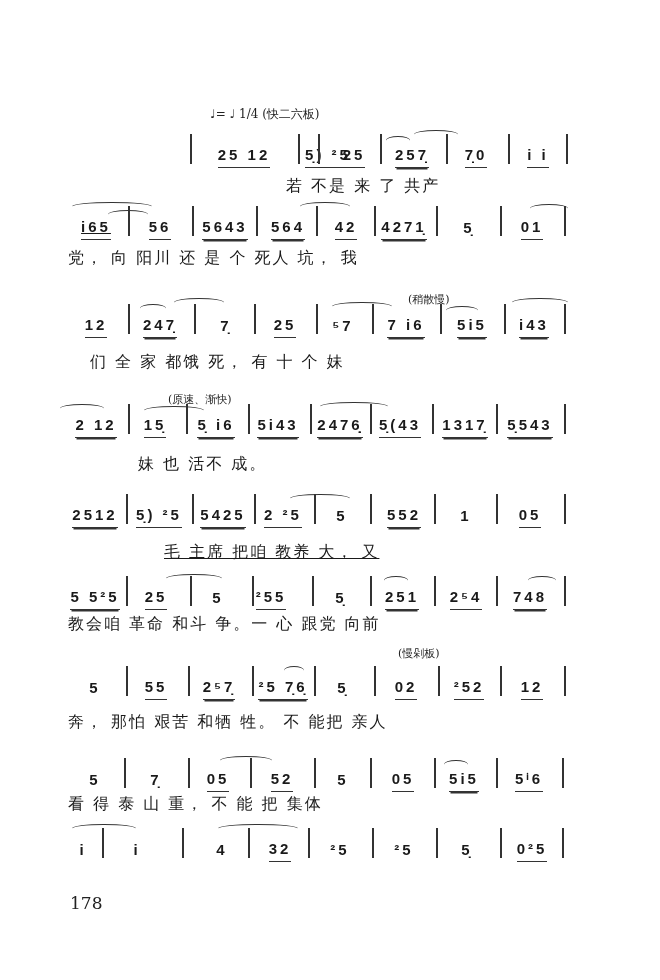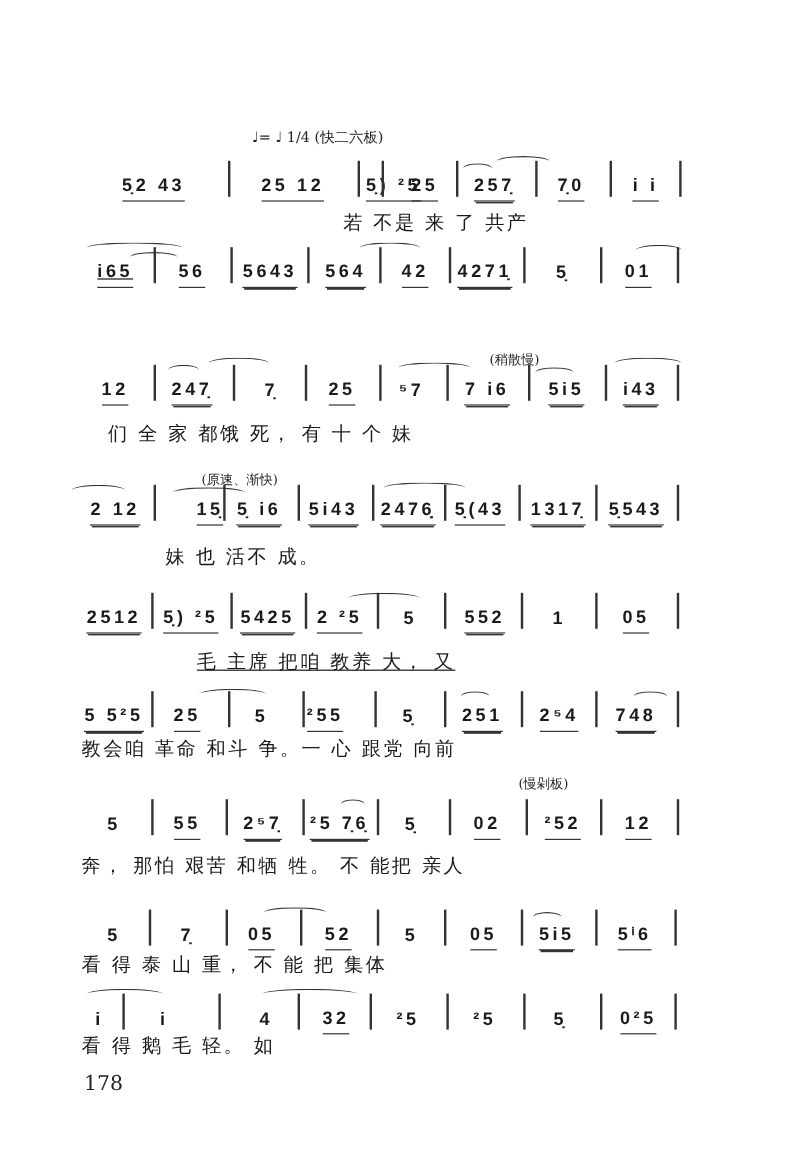--- a/index.html
+++ b/index.html
@@ -45,23 +45,20 @@
   }
 </style>
 </head>
 <body>
 
 <div class="page">
 
   <div class="tempo">♩= ♩ 1/4 (快二六板)</div>
 
   <div class="system" style="top:128px;">
-    <div class="measure" style="left:0;width:120px;">
-      <span class="notes">5̣2  43</span>
-    </div>
     <div class="bar" style="left:122px;"></div>
     <div class="measure" style="left:126px;width:100px;">
       <span class="notes">25  12</span>
     </div>
     <div class="bar" style="left:230px;"></div>
     <div class="measure" style="left:232px;width:56px;">
       <span class="notes">5̣) ²5</span>
     </div>
     <div class="bar" style="left:250px;"></div>
     <div class="measure" style="left:256px;width:60px;">
@@ -115,20 +112,21 @@
     <div class="bar" style="left:368px;"></div>
     <div class="measure" style="left:370px;width:62px;">
       <span class="notes plain">5̣</span>
     </div>
     <div class="bar" style="left:432px;"></div>
     <div class="slur" style="left:462px;top:4px;width:38px;"></div>
     <div class="measure" style="left:434px;width:60px;">
       <span class="notes">01</span>
     </div>
     <div class="bar" style="left:496px;"></div>
+    <div class="lyrics" style="left:0;">党，   向  阳川  还  是  个  死人  坑，  我</div>
   </div>
 
   <div class="system" style="top:298px;">
     <div class="annotation" style="left:340px;top:-6px;">(稍散慢)</div>
     <div class="measure" style="left:0;width:56px;">
       <span class="notes">12</span>
     </div>
     <div class="bar" style="left:60px;"></div>
     <div class="slur" style="left:72px;top:6px;width:26px;"></div>
     <div class="slur" style="left:106px;top:0;width:50px;"></div>
@@ -167,21 +165,21 @@
   </div>
 
   <div class="system" style="top:398px;">
     <div class="annotation" style="left:100px;top:-6px;">(原速、渐快)</div>
     <div class="slur" style="left:-8px;top:6px;width:44px;"></div>
     <div class="measure" style="left:0;width:56px;">
       <span class="notes double">2 12</span>
     </div>
     <div class="bar" style="left:60px;"></div>
     <div class="slur" style="left:76px;top:8px;width:60px;"></div>
-    <div class="measure" style="left:62px;width:50px;padding-left:20px;">
+    <div class="measure" style="left:62px;width:50px;">
       <span class="notes">15̣</span>
     </div>
     <div class="bar" style="left:118px;"></div>
     <div class="measure" style="left:120px;width:56px;">
       <span class="notes double">5̣ i6</span>
     </div>
     <div class="bar" style="left:180px;"></div>
     <div class="measure" style="left:182px;width:56px;">
       <span class="notes double">5i43</span>
     </div>
@@ -276,21 +274,21 @@
     <div class="bar" style="left:428px;"></div>
     <div class="slur" style="left:460px;top:6px;width:28px;"></div>
     <div class="measure" style="left:430px;width:64px;">
       <span class="notes double">748</span>
     </div>
     <div class="bar" style="left:496px;"></div>
     <div class="lyrics" style="left:0;top:44px;">教会咱 革命     和斗  争。一  心  跟党 向前</div>
   </div>
 
   <div class="system" style="top:660px;">
-    <div class="annotation" style="left:364px;top:-14px;">(慢剁板)</div>
+    <div class="annotation" style="left:330px;top:-14px;">(慢剁板)</div>
     <div class="measure" style="left:0;width:54px;">
       <span class="notes plain">5</span>
     </div>
     <div class="bar" style="left:58px;"></div>
     <div class="measure" style="left:60px;width:56px;">
       <span class="notes">55</span>
     </div>
     <div class="bar" style="left:120px;"></div>
     <div class="measure" style="left:122px;width:58px;">
       <span class="notes double">2⁵7̣</span>
@@ -386,17 +384,16 @@
     </div>
     <div class="bar" style="left:368px;"></div>
     <div class="measure" style="left:370px;width:58px;">
       <span class="notes plain">5̣</span>
     </div>
     <div class="bar" style="left:432px;"></div>
     <div class="measure" style="left:434px;width:60px;">
       <span class="notes">0²5</span>
     </div>
     <div class="bar" style="left:494px;"></div>
-    <div class="lyrics" style="left:0;top:40px;">看         得        鹅   毛    轻。  如</div>
   </div>
 
   <div class="page-number">178</div>
 </div>
 
 </body></html>

